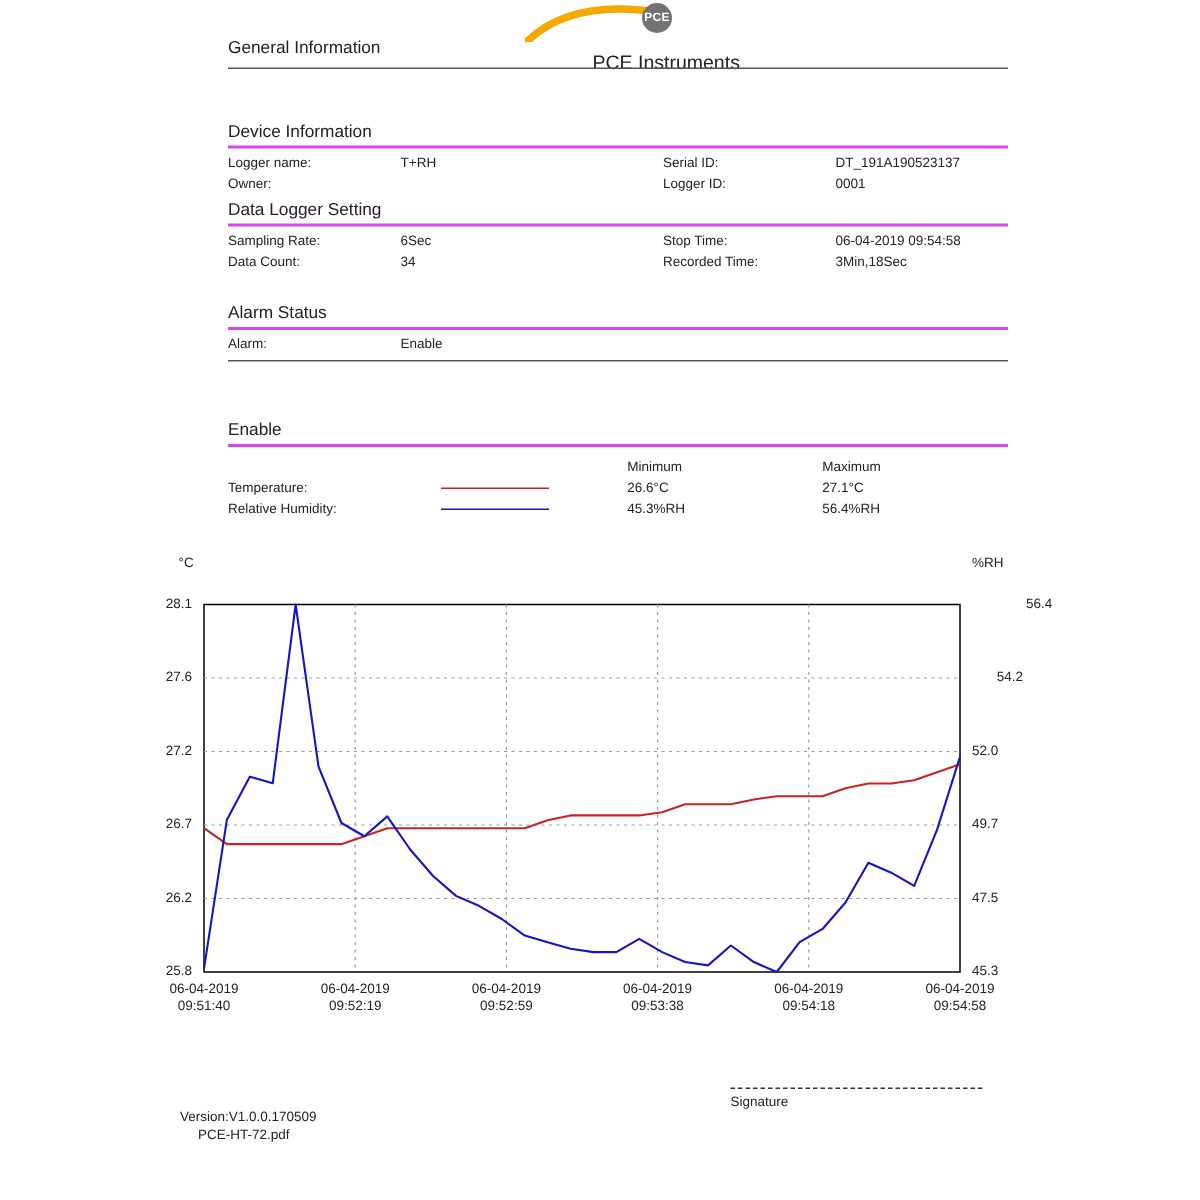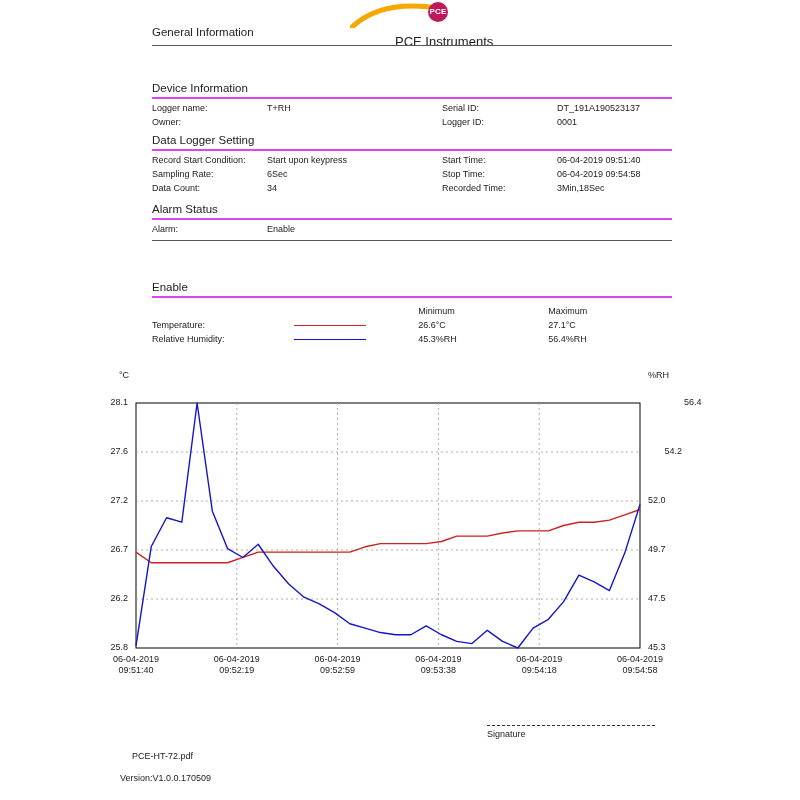--- a/index.html
+++ b/index.html
@@ -66,21 +66,21 @@
     height: 26px;
     overflow: hidden;
   }
   .logo-circle {
     position: absolute;
     left: 78px;
     top: 2px;
     width: 20px;
     height: 20px;
     border-radius: 50%;
-    background: #be185d;
+    background: #737373;
     color: #fff;
     font-size: 8px;
     font-weight: bold;
     line-height: 20px;
     text-align: center;
     letter-spacing: 0.2px;
   }
 
   
   .section {
@@ -194,21 +194,21 @@
     position: absolute;
     left: 120px;
     top: 751px;
     font-size: 9px;
     color: #222;
     padding-left: 12px;
   }
   .footer-version {
     position: absolute;
     left: 120px;
-    top: 773px;
+    top: 739px;
     font-size: 9px;
     color: #222;
     text-align: right;
   }
 </style>
 </head>
 <body>
 
 <div class="page">
 
@@ -243,26 +243,20 @@
         <td class="col-value2">0001</td>
       </tr>
     </tbody>
       </table>
   </div>
 
   <div class="section" style="top:134px;">
     <div class="section-title">Data Logger Setting</div>
     <table class="kv-table">
       <tbody>
-          <tr>
-        <td class="col-label">Record Start Condition:</td>
-        <td class="col-value">Start upon keypress</td>
-        <td class="col-label2">Start Time:</td>
-        <td class="col-value2">06-04-2019 09:51:40</td>
-      </tr>
       <tr>
         <td class="col-label">Sampling Rate:</td>
         <td class="col-value">6Sec</td>
         <td class="col-label2">Stop Time:</td>
         <td class="col-value2">06-04-2019 09:54:58</td>
       </tr>
       <tr>
         <td class="col-label">Data Count:</td>
         <td class="col-value">34</td>
         <td class="col-label2">Recorded Time:</td>

